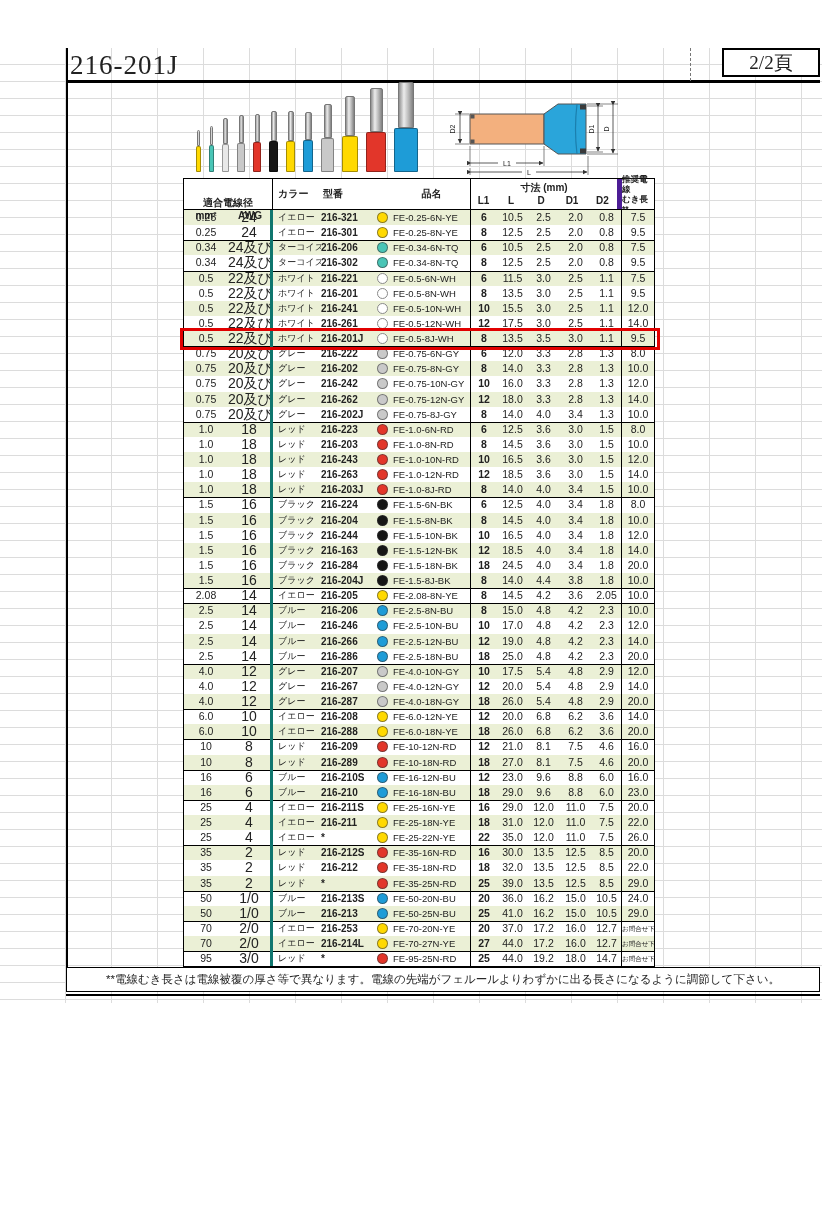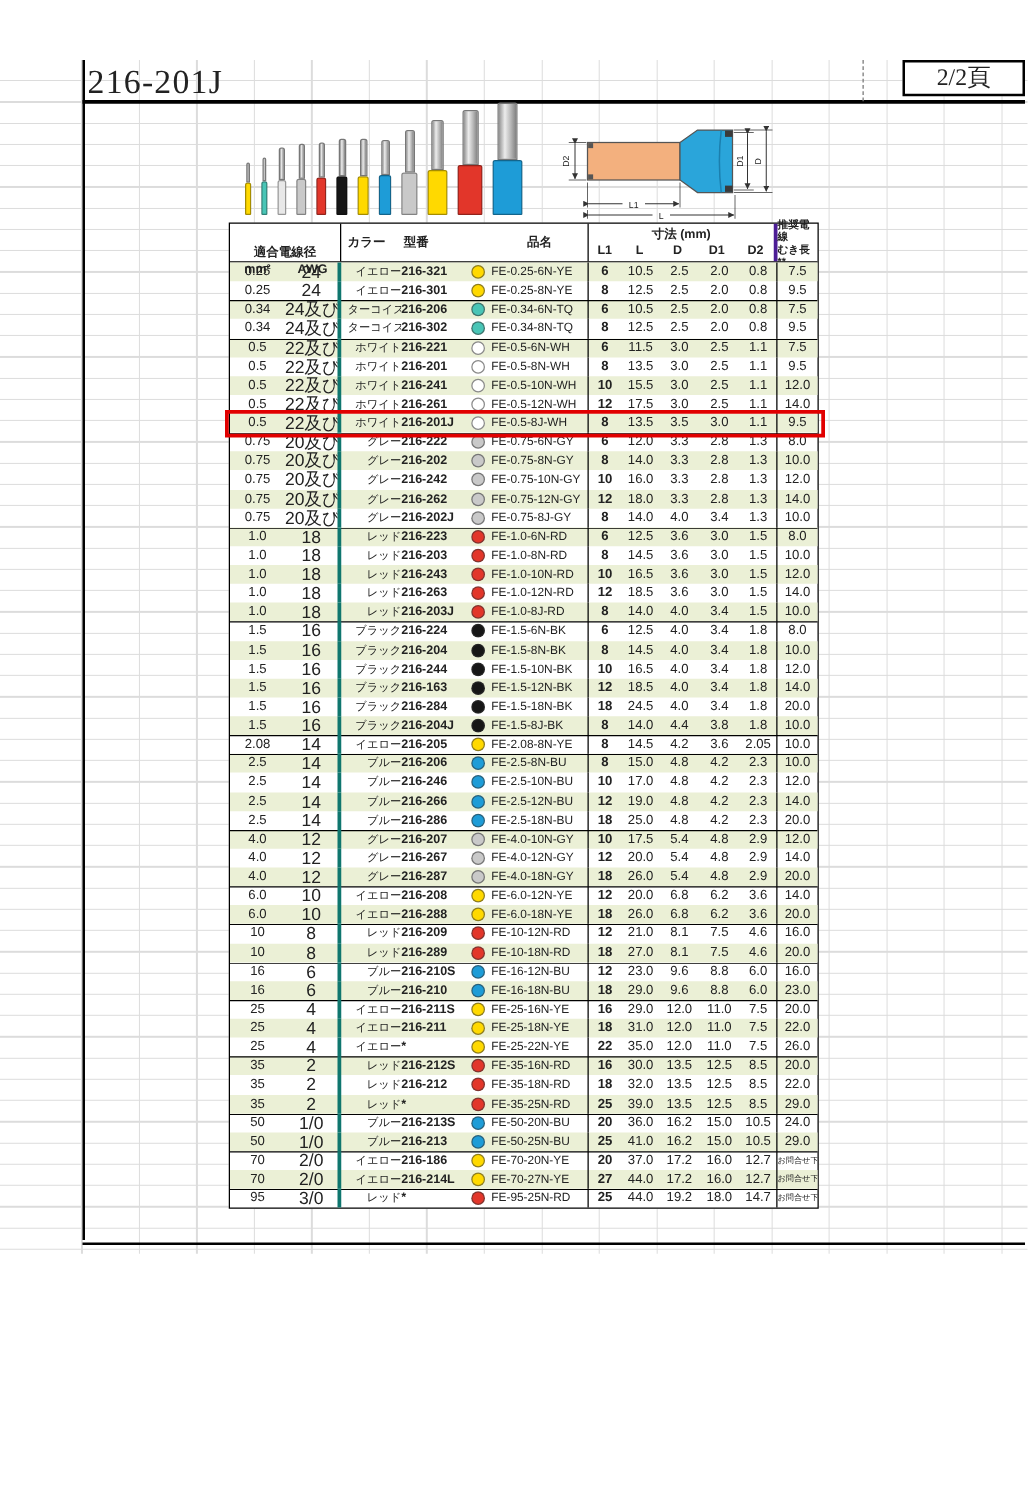--- a/index.html
+++ b/index.html
@@ -34,33 +34,33 @@
   .ftable { position:absolute; left:183px; top:178px; width:472px; border:1px solid #000; background:#fff; }
   .thead { display:flex; height:31px; border-bottom:1px solid #000; font-weight:bold; font-size:10px; }
   .hcol { display:flex; flex-direction:column; }
   .hcol1 { width:89px; border-right:1px solid #000; }
   .hcol1 .top { height:15px; text-align:center; line-height:17px;margin-top:15px; }
   .hcol1 .bot { display:flex; height:16px; line-height:14px; }
   .hcol1 .bot span { text-align:center; }
   .hcol2 { width:48px; justify-content:center; padding-left:5px; }
   .hcol3 { width:72px; justify-content:center; padding-left:2px; }
   .hcol4 { width:78px; justify-content:center; align-items:center; border-right:1px solid #000; }
-  .hcol5 { width:151px; border-right:3px solid #4c1d95; }
+  .hcol5 { width:151px; border-right:5px solid #4c1d95; }
   .hcol5 .top { height:15px; text-align:center; line-height:17px; }
   .hcol5 .bot { display:flex; height:16px; line-height:14px; }
   .hcol5 .bot span { text-align:center; }
   .hcol6 { flex:1; justify-content:center; align-items:center; font-size:8.5px; line-height:10px; }
 
   .trow { display:flex; height:15.14px; line-height:15.4px; font-size:10.5px; }
   .trow.stripe { background:#ebf0d6; }
   .trow.gstart { box-shadow: inset 0 1px 0 #000; }
   .cell { overflow:hidden; white-space:nowrap; text-align:center; }
   .c-mm2 { width:44px; }
   .c-awg { width:45px; font-size:14px; border-right:3px solid #0f766e; }
-  .c-color { width:48px; text-align:right; padding-left:5px; font-size:9px; }
+  .c-color { width:48px; text-align:left; padding-left:5px; font-size:9px; }
   .c-model { width:50px; text-align:left; font-weight:bold; font-size:10px; }
   .c-dot { width:22px; display:flex; align-items:center; justify-content:center; }
   .c-name { width:78px; text-align:left; font-size:9.5px; border-right:1px solid #000; }
   .c-l1 { width:26px; font-weight:bold; }
   .c-l { width:31px; }
   .c-d { width:31px; }
   .c-d1 { width:33px; }
   .c-d2 { width:30px; border-right:1px solid #000; }
   .c-strip { flex:1; }
   .c-strip.small { font-size:6.5px; }
@@ -965,21 +965,21 @@
           <div class="cell c-l">41.0</div>
           <div class="cell c-d">16.2</div>
           <div class="cell c-d1">15.0</div>
           <div class="cell c-d2">10.5</div>
           <div class="cell c-strip">29.0</div>
         </div>
         <div class="trow gstart">
           <div class="cell c-mm2">70</div>
           <div class="cell c-awg">2/0</div>
           <div class="cell c-color">イエロー</div>
-          <div class="cell c-model">216-186</div>
+          <div class="cell c-model">216-253</div>
           <div class="cell c-dot">
             <span class="dot" style="background: rgb(255, 217, 0);"></span>
           </div>
           <div class="cell c-name">FE-70-20N-YE</div>
           <div class="cell c-l1">20</div>
           <div class="cell c-l">37.0</div>
           <div class="cell c-d">17.2</div>
           <div class="cell c-d1">16.0</div>
           <div class="cell c-d2">12.7</div>
           <div class="cell c-strip small">お問合せ下さい</div>
@@ -1013,15 +1013,16 @@
           <div class="cell c-l">44.0</div>
           <div class="cell c-d">19.2</div>
           <div class="cell c-d1">18.0</div>
           <div class="cell c-d2">14.7</div>
           <div class="cell c-strip small">お問合せ下さい</div>
         </div>
       </div>
     <div class="redbox"></div>
   </div>
 
+  <div class="footnote">**電線むき長さは電線被覆の厚さ等で異なります。電線の先端がフェルールよりわずかに出る長さになるように調節して下さい。</div>
   <div class="bottom-line"></div>
 
 </div>
 
 </body></html>

